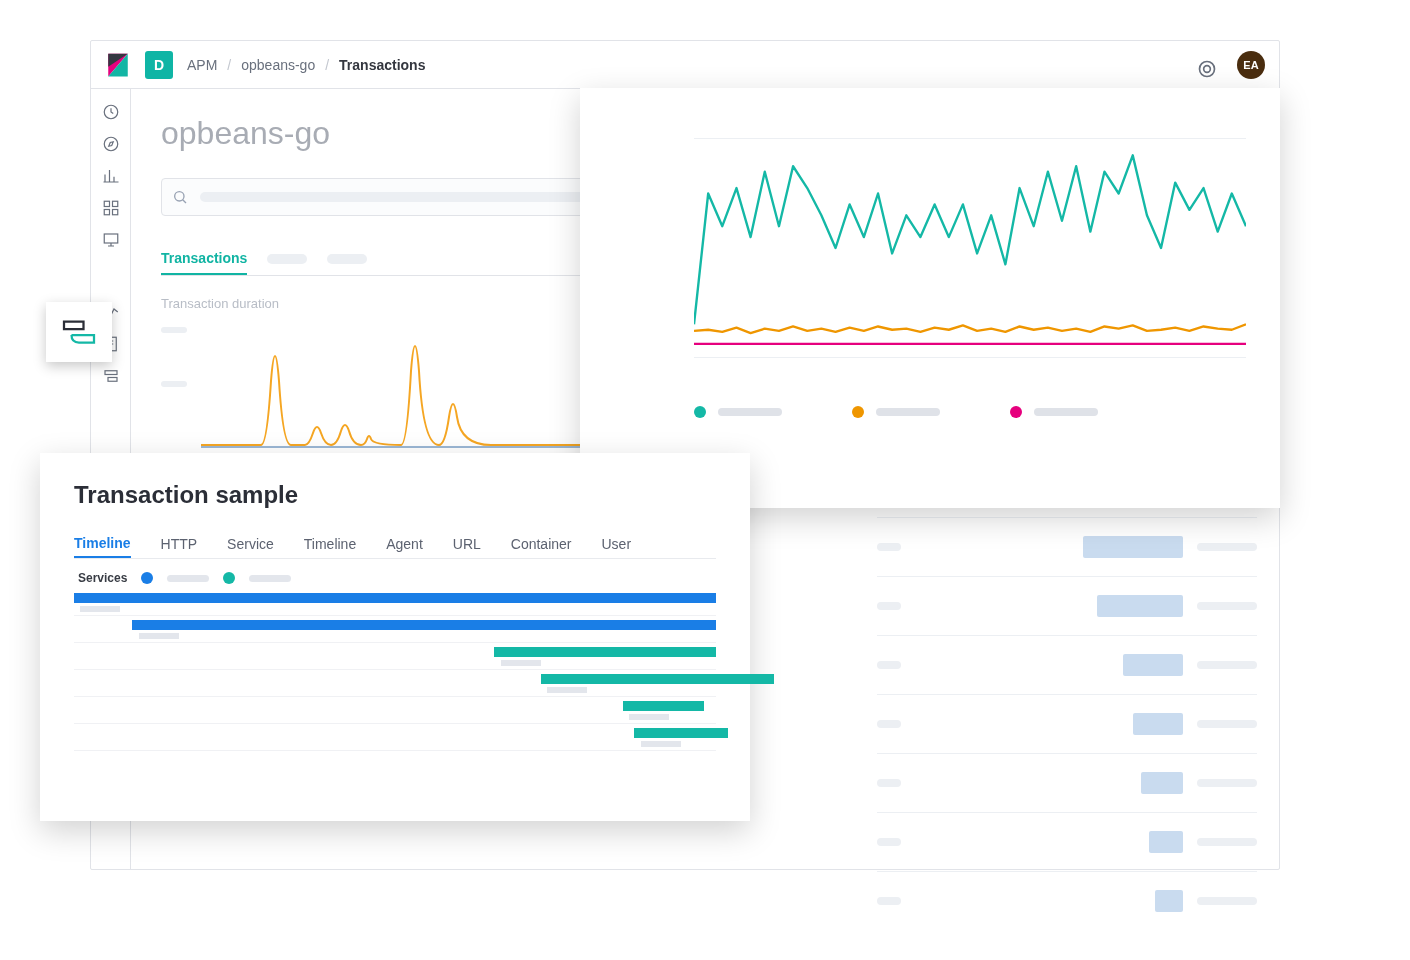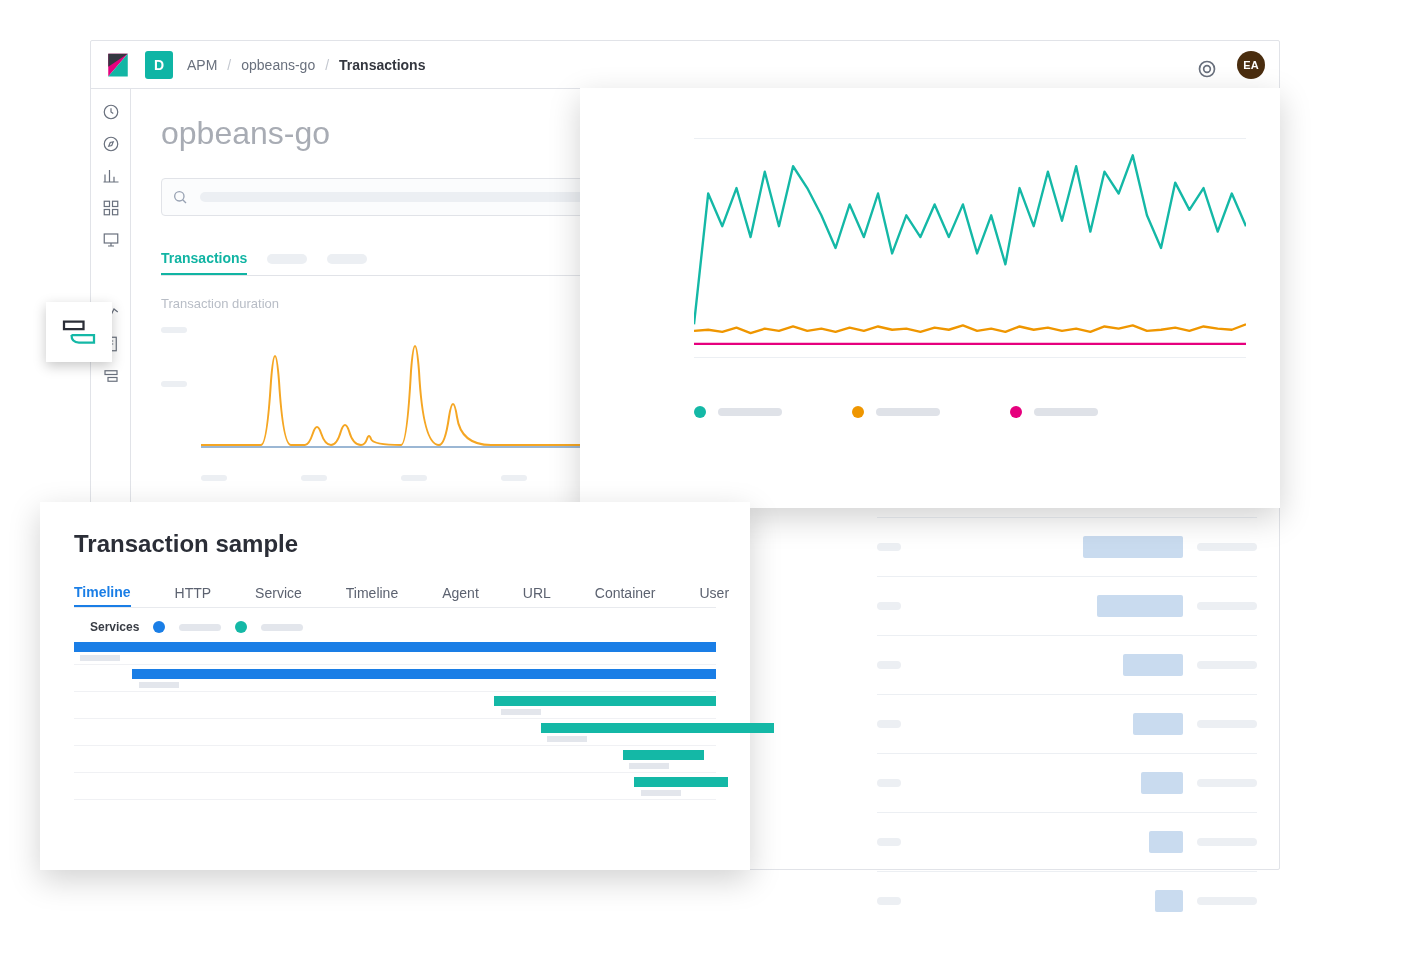--- a/index.html
+++ b/index.html
@@ -61,26 +61,26 @@
 .rpm-y{position:absolute;left:0;top:0;bottom:20px;width:70px;display:flex;flex-direction:column;justify-content:space-between;font-size:13px;color:#5c6270;text-align:right}
 .rpm-plot{position:absolute;left:80px;right:0;top:0;height:220px;border-top:1px solid #eceff3;border-bottom:1px solid #eceff3}
 .rpm-plot svg{width:100%;height:100%}
 .rpm-x{position:absolute;left:80px;right:0;top:224px;display:flex;justify-content:space-between;font-size:13px;color:#5c6270}
 .rpm-legend{position:absolute;left:80px;bottom:-40px;display:flex;gap:70px}
 .rpm-legend .item{display:flex;align-items:center;gap:12px}
 .rpm-legend .dot{width:12px;height:12px;border-radius:50%}
 .rpm-legend .bar-ph{width:64px;height:8px;background:#dfe2e8;border-radius:4px}
 
 
-.sample-card{position:absolute;left:40px;top:502px;width:710px;height:368px;background:#fff;box-shadow:0 10px 30px rgba(0,0,0,.18);padding:28px 34px}
+.sample-card{position:absolute;left:40px;top:453px;width:710px;height:368px;background:#fff;box-shadow:0 10px 30px rgba(0,0,0,.18);padding:28px 34px}
 .sample-title{font-size:24px;font-weight:800;color:#2b2e37;margin-bottom:20px}
-.sample-tabs{display:flex;gap:44px;border-bottom:1px solid #e8eaee;height:30px;font-size:14px;color:#5c6270}
+.sample-tabs{display:flex;gap:30px;border-bottom:1px solid #e8eaee;height:30px;font-size:14px;color:#5c6270}
 .sample-tabs .tab{cursor:pointer;display:flex;align-items:center;height:100%}
 .sample-tabs .tab.active{color:#1a7ee6;font-weight:700;border-bottom:2px solid #1a7ee6}
-.svc-legend{display:flex;align-items:center;gap:14px;margin:12px 16px 8px;font-size:12px;font-weight:700;color:#383c44}
+.svc-legend{display:flex;align-items:center;gap:14px;margin:12px 4px 8px;font-size:12px;font-weight:700;color:#383c44}
 .svc-legend .dot{width:12px;height:12px;border-radius:50%}
 .svc-legend .bar-ph{width:42px;height:7px;background:#e3e6ec;border-radius:4px}
 .time-axis{display:flex;justify-content:space-between;font-size:12px;color:#5c6270;margin-bottom:10px;padding-right:20px}
 .gantt{display:flex;flex-direction:column;gap:4px}
 .gantt-row{display:flex;flex-direction:column;gap:3px;border-bottom:1px solid #f0f1f4;padding-bottom:3px}
 .gantt-bar{height:10px;border-radius:0}
 .gantt-sub{height:6px;background:#e3e6ec}
 
 
 .float-icon{position:absolute;left:46px;top:302px;width:66px;height:60px;background:#fff;box-shadow:0 4px 12px rgba(0,0,0,.22);display:flex;align-items:center;justify-content:center;z-index:40}

